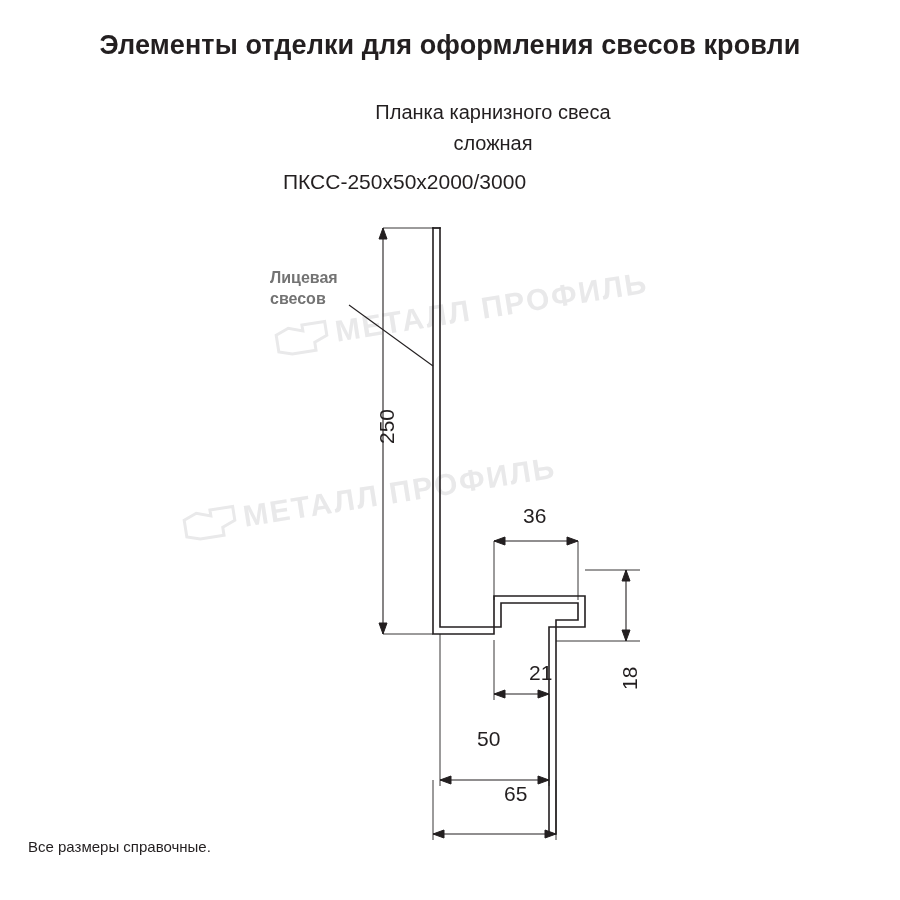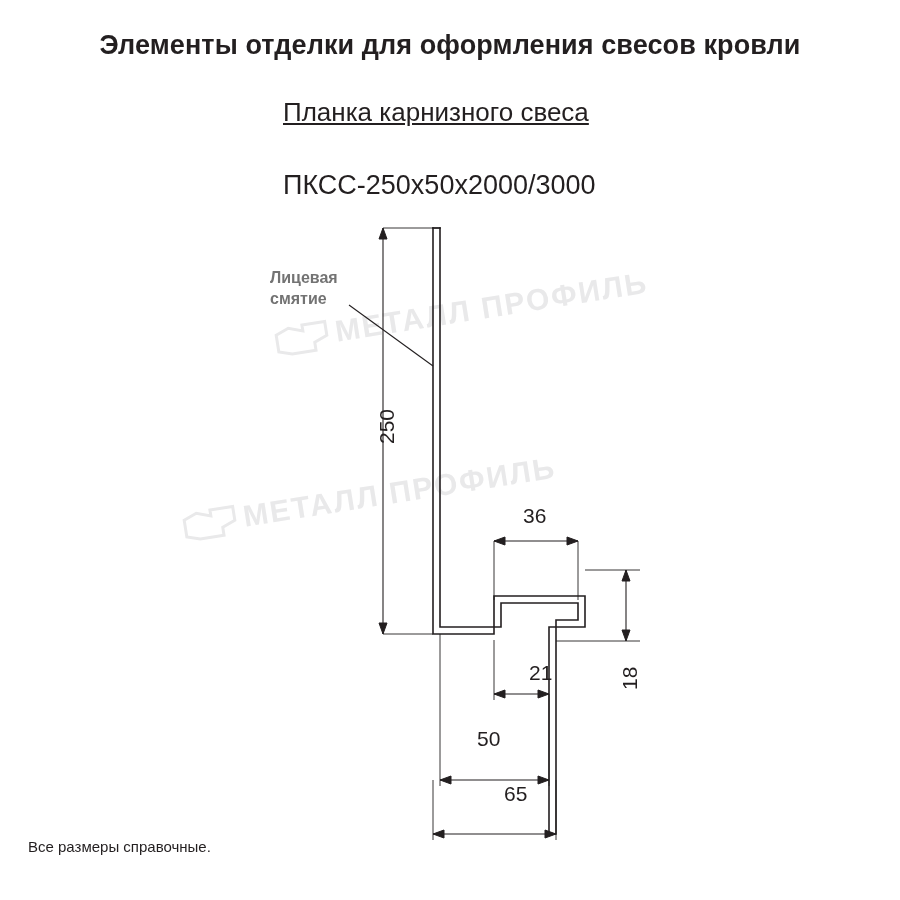--- a/index.html
+++ b/index.html
@@ -30,32 +30,31 @@
     text-align: center;
     font-size: 27px;
     font-weight: bold;
     letter-spacing: 0.1px;
     white-space: nowrap;
   }
   .subtitle {
     position: absolute;
     left: 283px;
     width: 420px;
-    font-size: 26px;
+    font-size: 20px;
     line-height: 30px;
-    text-align: left;
-    text-decoration: underline;
+    text-align: center;
   }
   .subtitle.l1 { top: 97px; }
   .subtitle.l2 { top: 128px; }
   .product-code {
     position: absolute;
     top: 170px;
     left: 283px;
-    font-size: 27px;
+    font-size: 21px;
     text-align: left;
     white-space: nowrap;
   }
 
   
   .wm {
     position: absolute;
     color: #e9e9ea;
     font-size: 30px;
     font-weight: bold;
@@ -112,20 +111,21 @@
   .notes.n1 { top: 838px; }
   .notes.n2 { top: 861px; }
 </style>
 </head>
 <body>
 
 <div class="page">
 
   <div class="main-title">Элементы отделки для оформления свесов кровли</div>
   <div class="subtitle l1">Планка карнизного свеса</div>
+  <div class="subtitle l2">сложная</div>
   <div class="product-code">ПКСС-250х50х2000/3000</div>
 
   <div class="wm wm-1">
     <svg class="wm-mark" viewBox="0 0 56 34">
       <path d="M3 26 L3 9 L16 4 L30 9 L30 3 L53 3 L53 17 L40 22 L40 30 L16 30 Z" fill="none" stroke="#e9e9ea" stroke-width="3"></path>
     </svg><span class="wm-text">МЕТАЛЛ ПРОФИЛЬ</span>
   </div>
   <div class="wm wm-2">
     <svg class="wm-mark" viewBox="0 0 56 34">
       <path d="M3 26 L3 9 L16 4 L30 9 L30 3 L53 3 L53 17 L40 22 L40 30 L16 30 Z" fill="none" stroke="#e9e9ea" stroke-width="3"></path>
@@ -176,21 +176,21 @@
       <line x1="433" y1="834" x2="556" y2="834" stroke-width="1.1"></line>
       <path d="M433 834 l11 -4 l0 8 z"></path>
       <path d="M556 834 l-11 -4 l0 8 z"></path>
       <line x1="433" y1="780" x2="433" y2="840" stroke-width="0.9"></line>
       <line x1="556" y1="780" x2="556" y2="840" stroke-width="0.9"></line>
     </g>
   </svg>
 
   <div class="callout-label" style="top:267px; left:270px;">
     <div>Лицевая</div>
-    <div>смятие</div>
+    <div>свесов</div>
   </div>
 
   <div class="dim-label vert" style="top:444px; left:375px;">250</div>
   <div class="dim-label" style="top:504px; left:523px;">36</div>
   <div class="dim-label vert" style="top:690px; left:618px;">18</div>
   <div class="dim-label" style="top:661px; left:529px;">21</div>
   <div class="dim-label" style="top:727px; left:477px;">50</div>
   <div class="dim-label" style="top:782px; left:504px;">65</div>
 
   <div class="notes n1">Все размеры справочные.</div>

